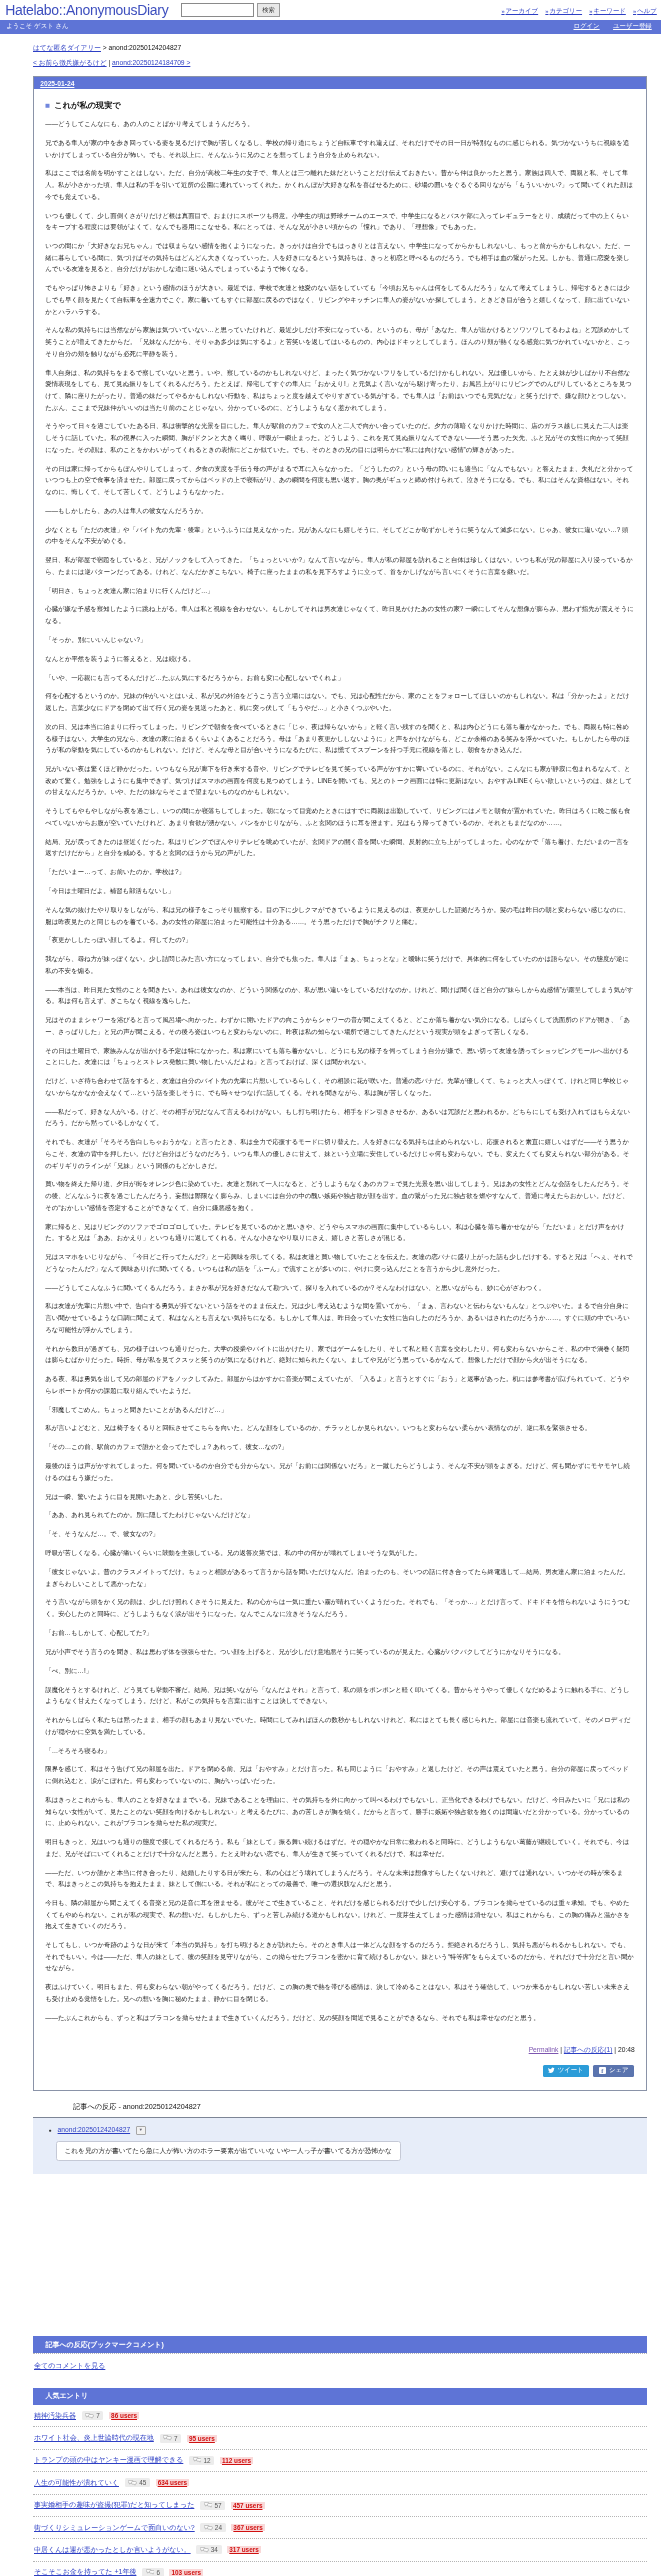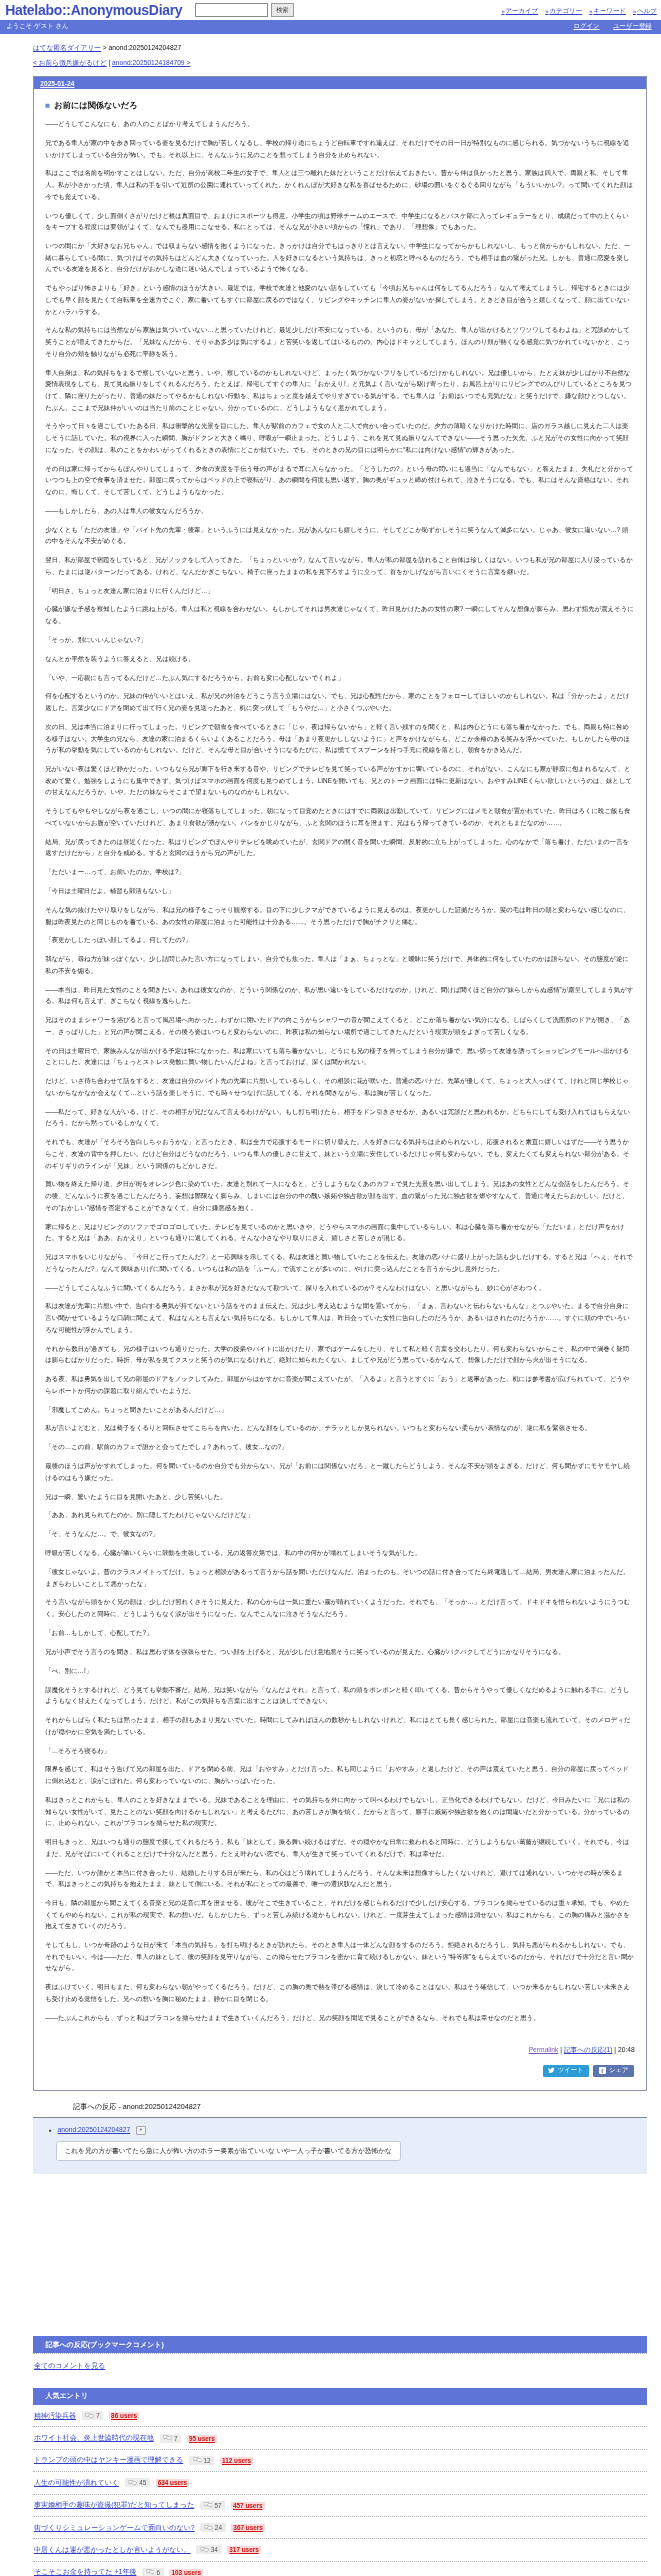--- a/index.html
+++ b/index.html
@@ -1,20 +1,20 @@
 <!DOCTYPE html>
 <html style="font-size:8.2px"><head>
 <meta charset="utf-8">
 <style>
   html,body{margin:0;padding:0;}
   body{width:662px;background:#fff;color:#111;font-family:"Liberation Sans","DejaVu Sans",sans-serif;}
   a{cursor:pointer;}
   
   .topbar{display:flex;align-items:center;padding:2.1px 5.2px 1.5px 5.2px;}
-  .logo{font-size:14px;font-weight:bold;color:#3d4fbe;letter-spacing:-0.3px;}
+  .logo{font-size:14px;font-weight:normal;color:#3d4fbe;letter-spacing:-0.3px;}
   .searchbox{margin-left:12.4px;display:flex;align-items:center;}
   .searchbox input{width:67px;height:10.3px;border:0.5px solid #8a8a8a;font-size:6.2px;padding:0.5px 2.1px;}
   .searchbox button{margin-left:2.6px;font-size:6.2px;background:#e9e9e9;border:0.5px solid #9a9a9a;padding:1.5px 4.6px;color:#333;}
   .topnav{margin-left:auto;font-size:6.4px;display:flex;gap:7.2px;align-self:flex-end;padding-bottom:2.1px;}
   .topnav a{color:#2d3fc4;text-decoration:underline;}
   .topnav .arr{color:#2d3fc4;text-decoration:none;margin-right:1px;font-size:5.7px;}
   
   .welcome{background:#5e74d6;color:#fff;font-size:6.4px;padding:2.6px 6.2px;display:flex;}
   .welcome .wright{margin-left:auto;display:flex;gap:13.4px;padding-right:4.1px;}
   .welcome .wright a{color:#fff;text-decoration:underline;}
@@ -96,21 +96,21 @@
     <a>&lt; お前ら徴兵嫌がるけど</a>
     <span>|</span>
     <a>anond:20250124184709 &gt;</a>
   </div>
 
   <div class="entry">
     <div class="datebar">
       <a>2025-01-24</a>
     </div>
     <div class="entry-inner">
-      <div class="etitle"><span class="sq">■</span><span>お前には関係ないだろ</span></div>
+      <div class="etitle"><span class="sq">■</span><span>これが私の現実で</span></div>
       <div class="entry-body">
           <p>――どうしてこんなにも、あの人のことばかり考えてしまうんだろう。</p>
           <p>兄である隼人が家の中を歩き回っている姿を見るだけで胸が苦しくなるし、学校の帰り道にちょうど自転車ですれ違えば、それだけでその日一日が特別なものに感じられる。気づかないうちに視線を追いかけてしまっている自分が怖い。でも、それ以上に、そんなふうに兄のことを想ってしまう自分を止められない。</p>
           <p>私はここでは名前を明かすことはしない。ただ、自分が高校二年生の女子で、隼人とは三つ離れた妹だということだけ伝えておきたい。昔から仲は良かったと思う。家族は四人で、両親と私、そして隼人。私が小さかった頃、隼人は私の手を引いて近所の公園に連れていってくれた。かくれんぼが大好きな私を喜ばせるために、砂場の囲いをぐるぐる回りながら「もういいかい?」って聞いてくれた顔は今でも覚えている。</p>
           <p>いつも優しくて、少し面倒くさがりだけど根は真面目で、おまけにスポーツも得意。小学生の頃は野球チームのエースで、中学生になるとバスケ部に入ってレギュラーをとり、成績だって中の上くらいをキープする程度には要領がよくて、なんでも器用にこなせる。私にとっては、そんな兄が小さい頃からの「憧れ」であり、「理想像」でもあった。</p>
           <p>いつの間にか「大好きなお兄ちゃん」では収まらない感情を抱くようになった。きっかけは自分でもはっきりとは言えない。中学生になってからかもしれないし、もっと前からかもしれない。ただ、一緒に暮らしている間に、気づけばその気持ちはどんどん大きくなっていった。人を好きになるという気持ちは、きっと初恋と呼べるものだろう。でも相手は血の繋がった兄。しかも、普通に恋愛を楽しんでいる友達を見ると、自分だけがおかしな道に迷い込んでしまっているようで怖くなる。</p>
           <p>でもやっぱり怖さよりも「好き」という感情のほうが大きい。最近では、学校で友達と他愛のない話をしていても「今頃お兄ちゃんは何をしてるんだろう」なんて考えてしまうし、帰宅するときには少しでも早く顔を見たくて自転車を全速力でこぐ。家に着いてもすぐに部屋に戻るのではなく、リビングやキッチンに隼人の姿がないか探してしまう。ときどき目が合うと嬉しくなって、顔に出ていないかとハラハラする。</p>
           <p>そんな私の気持ちには当然ながら家族は気づいていない…と思っていたけれど、最近少しだけ不安になっている。というのも、母が「あなた、隼人が出かけるとソワソワしてるわよね」と冗談めかして笑うことが増えてきたからだ。「兄妹なんだから、そりゃあ多少は気にするよ」と苦笑いを返してはいるものの、内心はドキッとしてしまう。ほんのり頬が熱くなる感覚に気づかれていないかと、こっそり自分の頬を触りながら必死に平静を装う。</p>
           <p>隼人自身は、私の気持ちをまるで察していないと思う。いや、察しているのかもしれないけど、まったく気づかないフリをしているだけかもしれない。兄は優しいから、たとえ妹が少しばかり不自然な愛情表現をしても、見て見ぬ振りをしてくれるんだろう。たとえば、帰宅してすぐの隼人に「おかえり!」と元気よく言いながら駆け寄ったり、お風呂上がりにリビングでのんびりしているところを見つけて、隣に座りたがったり。普通の妹だってやるかもしれない行動を、私はちょっと度を越えてやりすぎている気がする。でも隼人は「お前はいつでも元気だな」と笑うだけで、嫌な顔ひとつしない。たぶん、ここまで兄妹仲がいいのは当たり前のことじゃない。分かっているのに、どうしようもなく惹かれてしまう。</p>
           <p>そうやって日々を過ごしていたある日、私は衝撃的な光景を目にした。隼人が駅前のカフェで女の人と二人で向かい合っていたのだ。夕方の薄暗くなりかけた時間に、店のガラス越しに見えた二人は楽しそうに話していた。私の視界に入った瞬間、胸がドクンと大きく鳴り、呼吸が一瞬止まった。どうしよう、これを見て見ぬ振りなんてできない――そう思った矢先、ふと兄がその女性に向かって笑顔になった。その顔は、私のことをかわいがってくれるときの表情にどこか似ていた。でも、そのときの兄の目には明らかに“私には向けない感情”の輝きがあった。</p>

